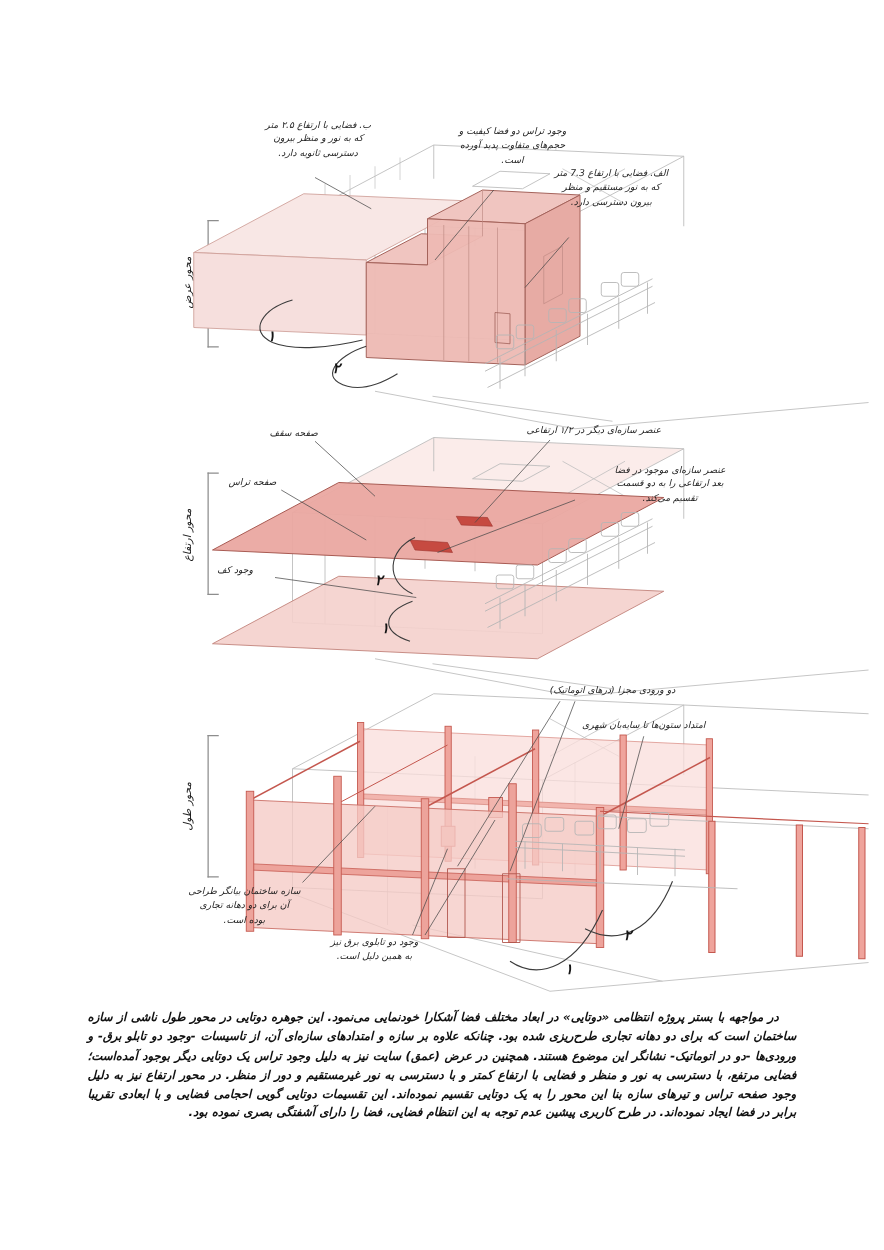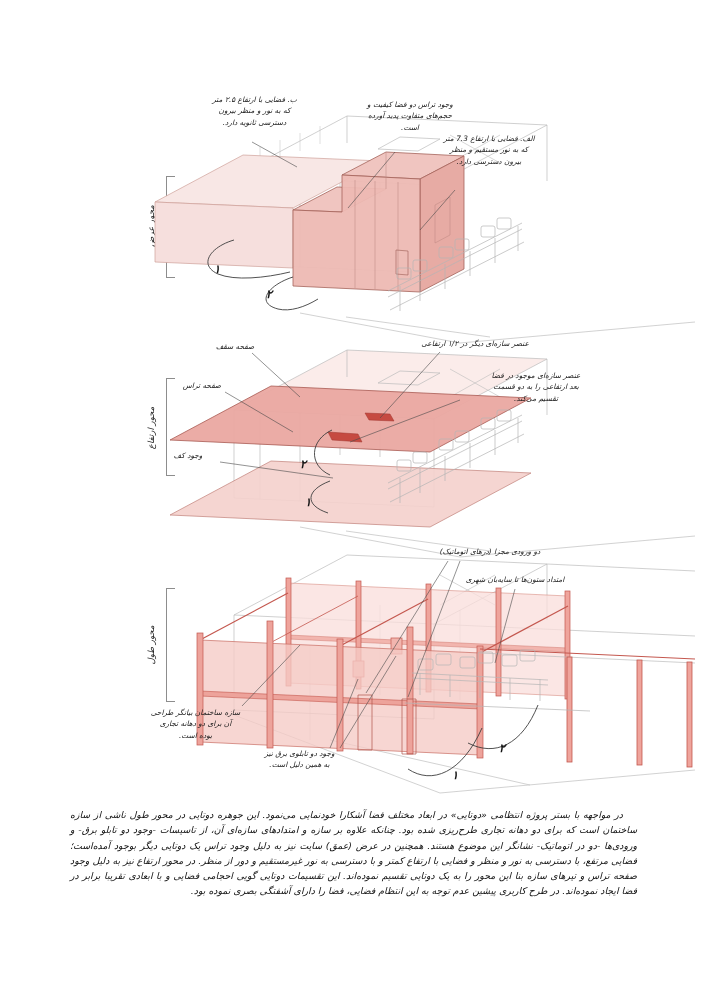--- a/index.html
+++ b/index.html
@@ -7,21 +7,21 @@
        font-family:"DejaVu Sans",sans-serif}
   svg.axon{position:absolute}
   .callout{position:absolute;font-size:7.4px;line-height:1.55;font-style:italic;color:#1c1c1c;
            text-align:center;direction:rtl}
   .callout.right-al{text-align:center}
   .axis-label{position:absolute;width:84px;height:12px;font-size:8.6px;font-style:italic;color:#1c1c1c;
            text-align:center;direction:rtl;transform:rotate(-90deg);transform-origin:center}
   .bracket{position:absolute;width:8px;border:1px solid #8d8d8d;border-right:none}
   .marker{position:absolute;font-size:11.5px;font-weight:bold;font-style:italic;color:#141414}
   .paragraph{position:absolute;left:70px;top:807px;width:567px;direction:rtl;text-align:justify;
-           font-size:9.4px;line-height:15.3px;font-weight:normal;font-style:italic;color:#101010;
+           font-size:9.4px;line-height:15.3px;font-weight:bold;font-style:italic;color:#101010;
            text-indent:14px}
 </style>
 </head>
 <body>
 
 <div class="axis-label" style="left:110px;top:220px">محور عرض</div>
 <div class="bracket" style="left:166px;top:176px;height:100px"></div>
 
 <svg class="axon" style="left:150px;top:85px" width="545" height="262" viewBox="0 0 545 262">
 

